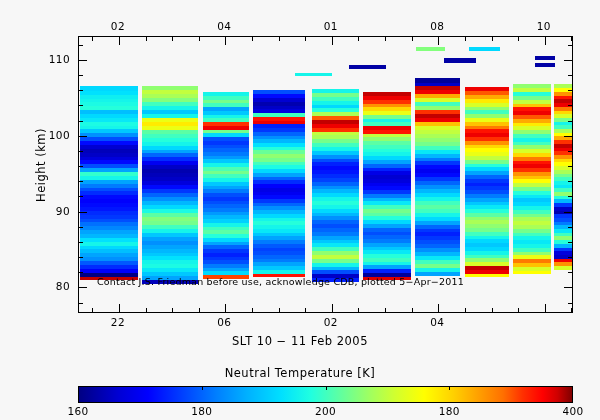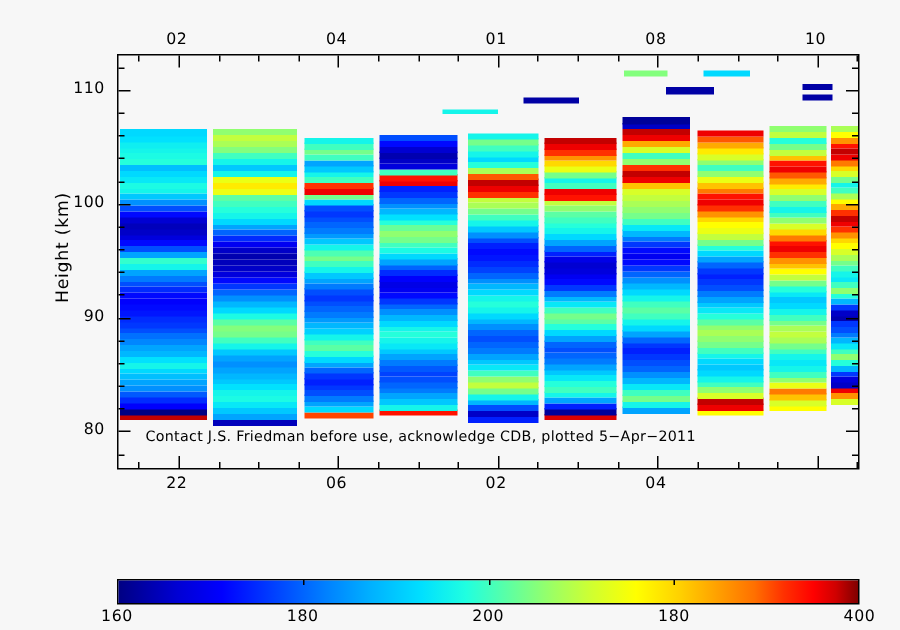--- a/index.html
+++ b/index.html
@@ -66,21 +66,21 @@
     top: 158px;
     width: 90px;
     text-align: center;
     transform: rotate(-90deg);
     transform-origin: center center;
     font-size: 11.5px;
     letter-spacing: 0.5px;
   }
   #credit {
     left: 97px;
-    top: 286px;
+    top: 276px;
     font-size: 9.5px;
     letter-spacing: 0.2px;
   }
   .tick-label-top {
     top: 20px;
     font-size: 10.5px;
     transform: translateX(-50%);
   }
   .tick-label-bottom {
     top: 316px;
@@ -153,20 +153,21 @@
     font-size: 10.5px;
     transform: translateX(-50%);
   }
 </style>
 </head>
 <body>
 
 <div id="figure">
 
 
+  <div class="txt" id="bottom-title">SLT 10 − 11 Feb 2005</div>
 
   <div class="txt" id="y-axis-label">Height (km)</div>
 
   <div id="top-ticklabels">
       <div class="txt tick-label-top" style="left: 117.919px;">02</div>
       <div class="txt tick-label-top" style="left: 224.371px;">04</div>
       <div class="txt tick-label-top" style="left: 330.823px;">01</div>
       <div class="txt tick-label-top" style="left: 437.274px;">08</div>
       <div class="txt tick-label-top" style="left: 543.726px;">10</div>
     </div>
@@ -766,20 +767,21 @@
         <div class="tick tick-h" style="top: 37.9px; width: 4px; right: 0px;"></div>
         <div class="tick tick-h" style="top: 22.8px; width: 8px; left: 0px;"></div>
         <div class="tick tick-h" style="top: 22.8px; width: 8px; right: 0px;"></div>
         <div class="tick tick-h" style="top: 7.6px; width: 4px; left: 0px;"></div>
         <div class="tick tick-h" style="top: 7.6px; width: 4px; right: 0px;"></div>
       </div>
   </div>
 
   <div class="txt" id="credit">Contact J.S. Friedman before use, acknowledge CDB, plotted 5−Apr−2011</div>
 
+  <div class="txt" id="colorbar-title">Neutral Temperature [K]</div>
 
   <div id="colorbar">
     <div id="colorbar-gradient"></div>
   </div>
   <div id="colorbar-ticks">
       <div class="cb-tick" style="left: 201.8px;"></div>
       <div class="cb-tick" style="left: 325.5px;"></div>
       <div class="cb-tick" style="left: 449.3px;"></div>
     </div>
   <div id="colorbar-labels">

